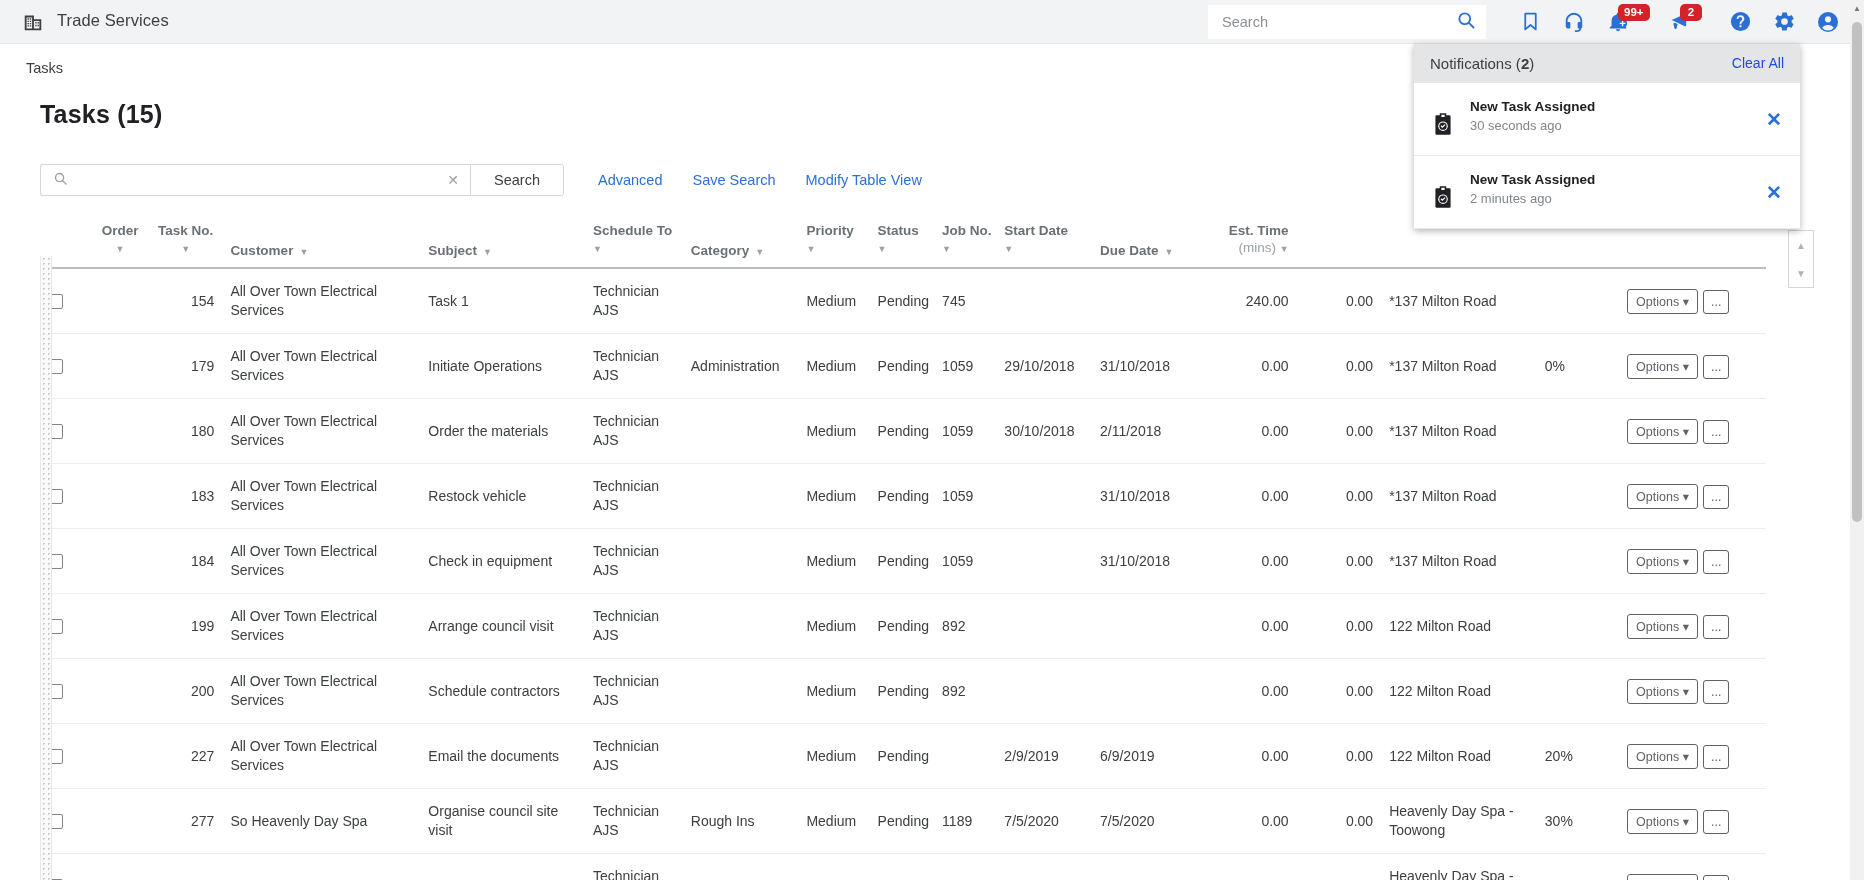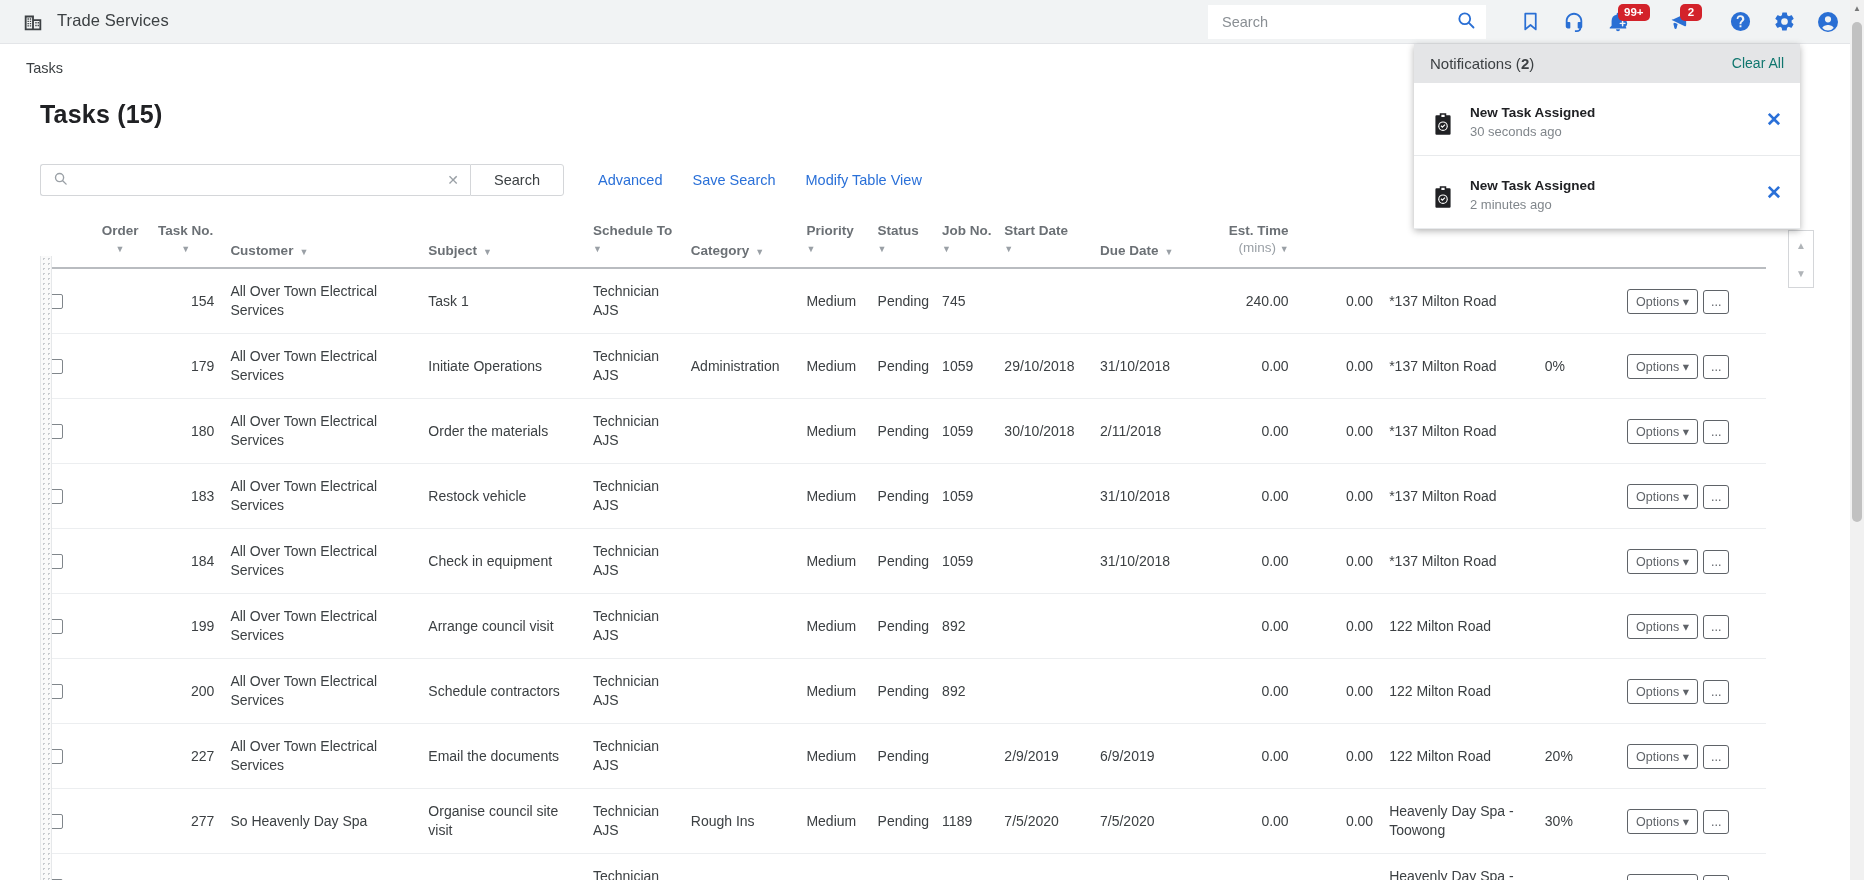--- a/index.html
+++ b/index.html
@@ -221,25 +221,25 @@
     z-index: 50;
   }
   .notif-head {
     background: #e4e5e7;
     padding: 11px 16px;
     display: flex; align-items: flex-start;
   }
   .notif-title { font-size: 15px; color: #3c4043; }
   .notif-title b { font-weight: bold; }
   .notif-clear {
-    margin-left: auto; color: #0f766e; font-size: 14px;
+    margin-left: auto; color: #1d4ed8; font-size: 14px;
     cursor: pointer; text-decoration: none;
   }
   .notif-item {
-    display: flex; align-items: flex-end;
+    display: flex; align-items: flex-start;
     padding: 14px 14px 14px 16px;
     border-bottom: 1px solid #e8eaec;
     gap: 14px;
   }
   .notif-ico { flex: 0 0 auto; padding-top: 14px; color: #202124; }
   .notif-body { flex: 1; font-size: 13.5px; line-height: 19px; }
   .notif-h { font-weight: bold; color: #202124; font-size: 13.5px; }
   .notif-txt { color: #3c4043; }
   .notif-link { color: #3f7fdd; cursor: pointer; }
   .notif-time { color: #80868b; font-size: 13px; }

